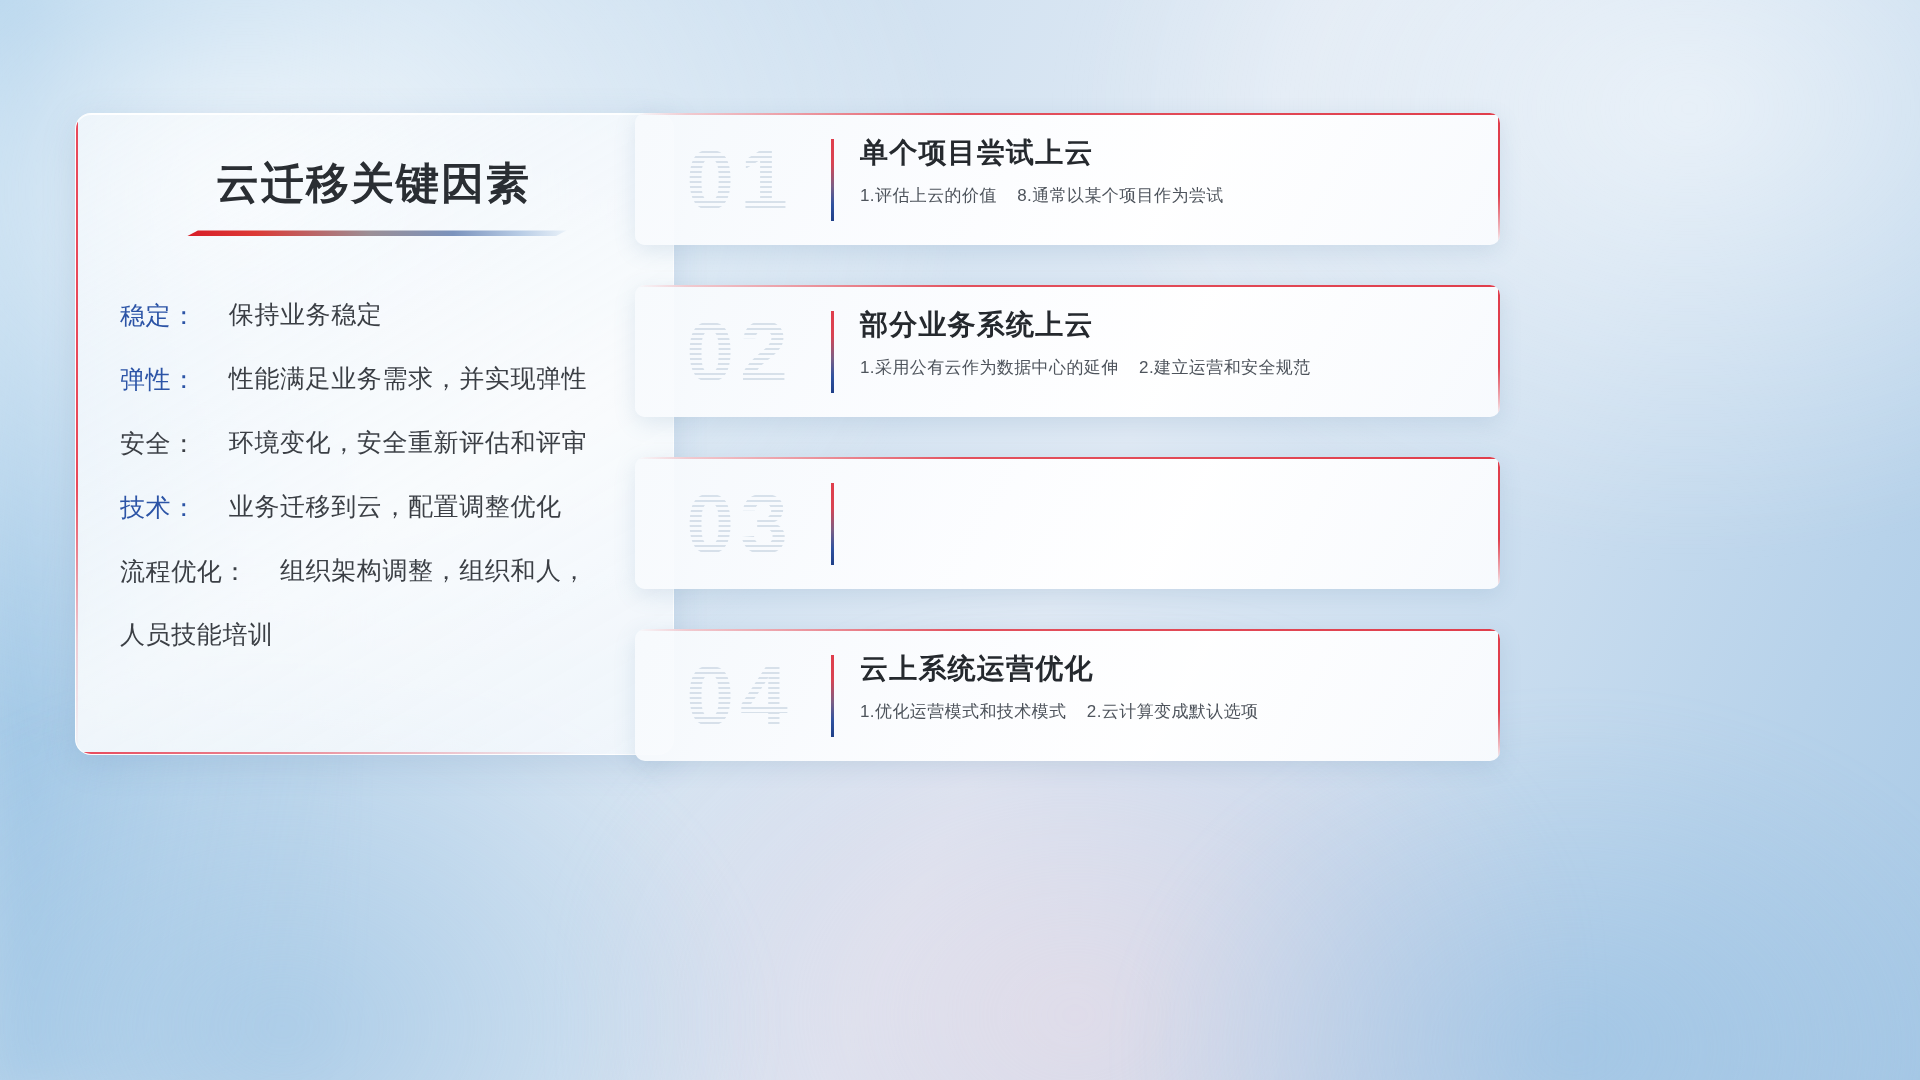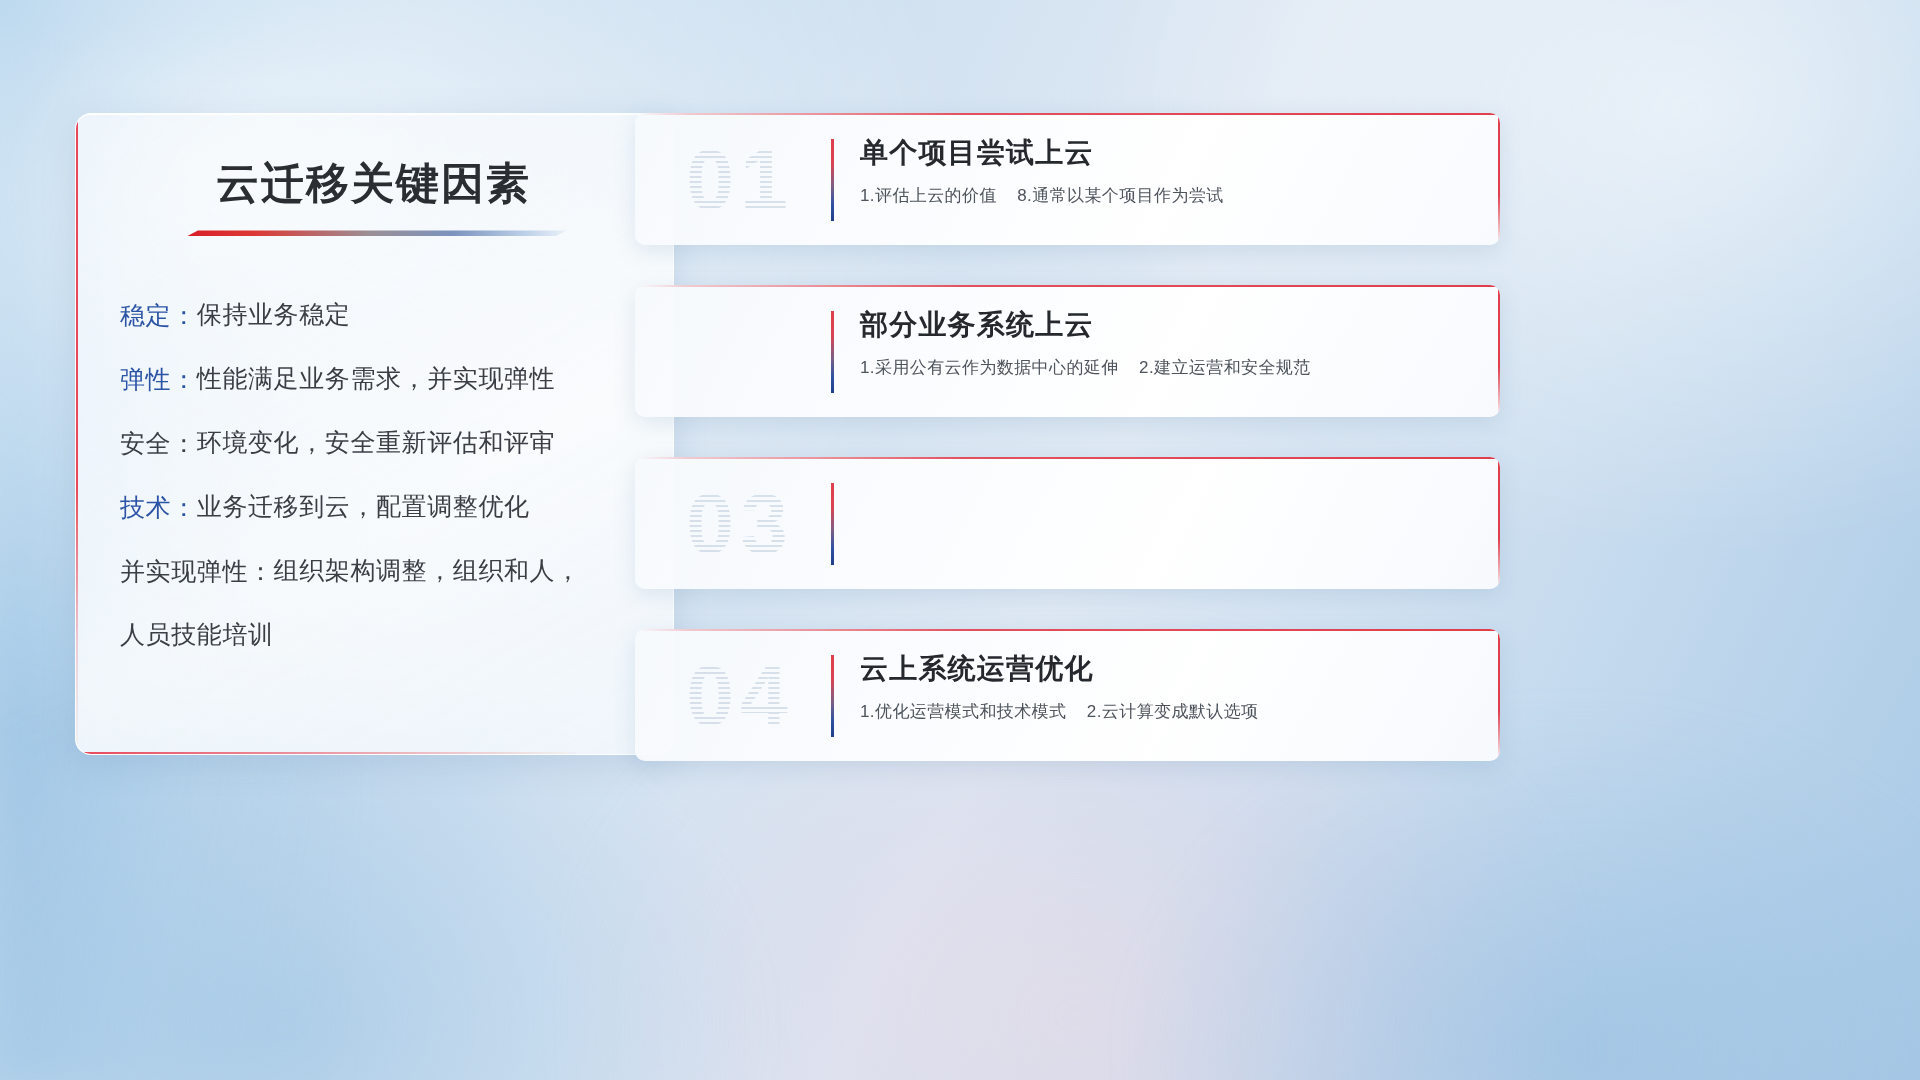--- a/index.html
+++ b/index.html
@@ -78,21 +78,21 @@
   #title-rule {
     margin:22px auto 0; width:380px; height:6px;
     background:linear-gradient(90deg,#d81e28 0%,#dc3a36 18%,#9b8f96 48%,#7b93bd 70%,#b9cde6 88%,rgba(200,220,240,.25) 100%);
     clip-path:polygon(0 100%, 3% 0, 100% 0, 97% 100%);
   }
 
   #factor-list { margin-top:60px; }
   .factor-row {
     font-size:25px; color:#3b3f45; line-height:1.52;
     margin-bottom:26px; letter-spacing:.6px;
-    display:flex; flex-wrap:wrap;
+    display:flex; flex-wrap:wrap;gap:32px;
   }
   .factor-row:last-child { margin-bottom:8px;align-items:center; }
   .f-label { white-space:pre; }
   .f-label.blue { color:#2c54a6; }
   .f-label.gray { color:#3b3f45; }
   .f-text { white-space:pre-wrap;font-family:Liberation Serif, serif; }
 
   
   #right-col {
     position:absolute; left:635px; top:113px; width:865px;
@@ -171,21 +171,21 @@
           </div>
           <div class="factor-row">
             <span class="f-label gray">安全：</span>
             <span class="f-text">环境变化，安全重新评估和评审</span>
           </div>
           <div class="factor-row">
             <span class="f-label blue">技术：</span>
             <span class="f-text">业务迁移到云，配置调整优化</span>
           </div>
           <div class="factor-row">
-            <span class="f-label gray">并实现弹性：</span>
+            <span class="f-label gray">流程优化：</span>
             <span class="f-text">组织架构调整，组织和人，</span>
           </div>
           <div class="factor-row">
             <span class="f-text">人员技能培训</span>
           </div>
         </div>
     </div>
   </section>
 
   <section id="right-col">
@@ -195,20 +195,21 @@
         <div class="num-ghost">01</div>
         <div class="divider-bar"></div>
         <div class="card-text">
           <div class="card-title">单个项目尝试上云</div>
           <div class="card-sub">1.评估上云的价值    8.通常以某个项目作为尝试</div>
         </div>
       </article>
       <article class="step-card">
         <div class="card-edge-top"></div>
         <div class="card-edge-right"></div>
+        <div class="num-ghost">02</div>
         <div class="divider-bar"></div>
         <div class="card-text">
           <div class="card-title">部分业务系统上云</div>
           <div class="card-sub">1.采用公有云作为数据中心的延伸    2.建立运营和安全规范</div>
         </div>
       </article>
       <article class="step-card">
         <div class="card-edge-top"></div>
         <div class="card-edge-right"></div>
         <div class="num-ghost">03</div>

